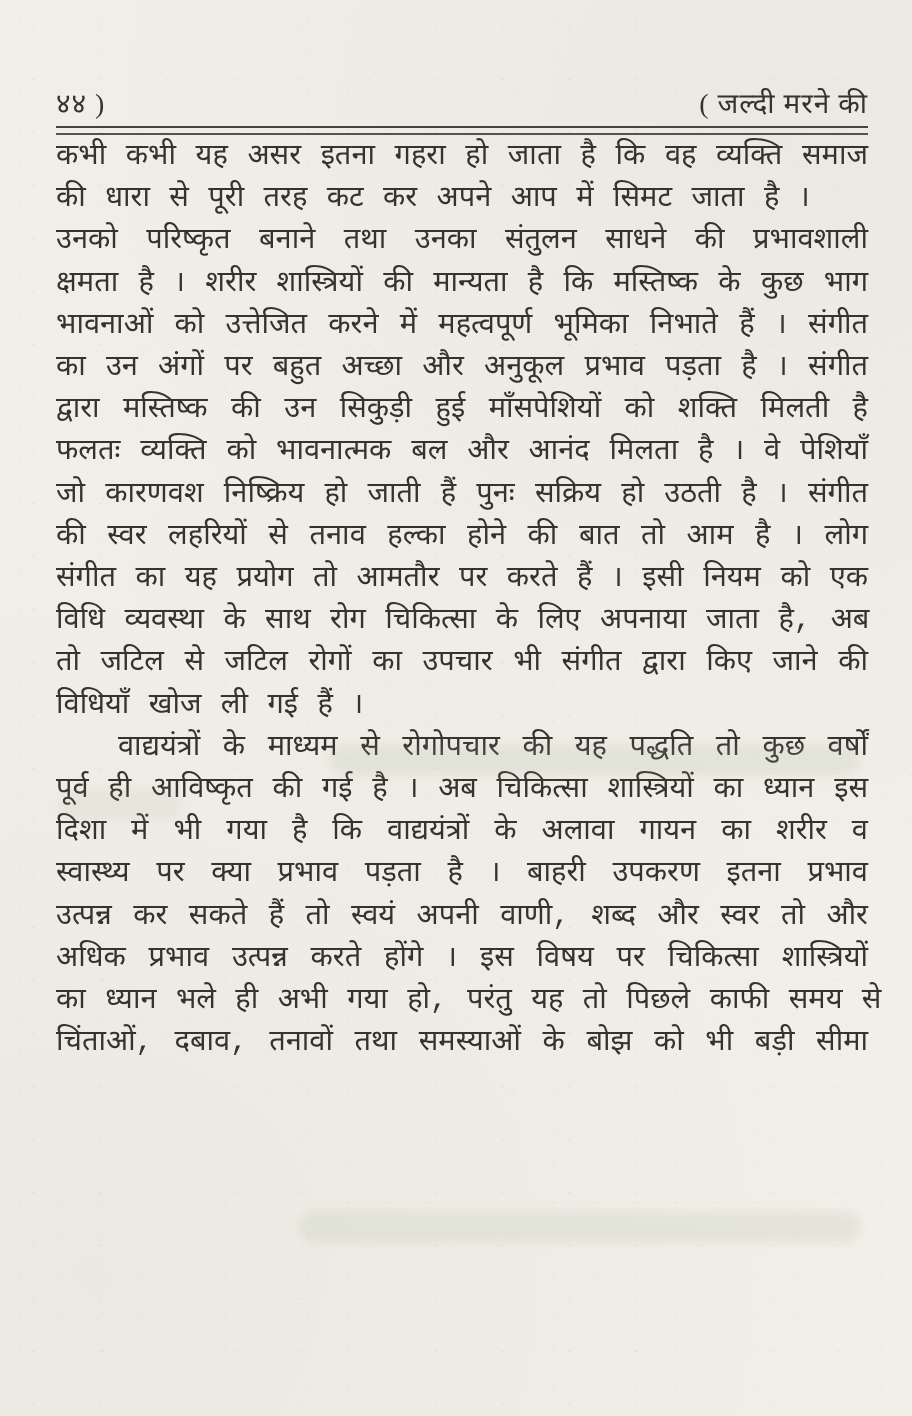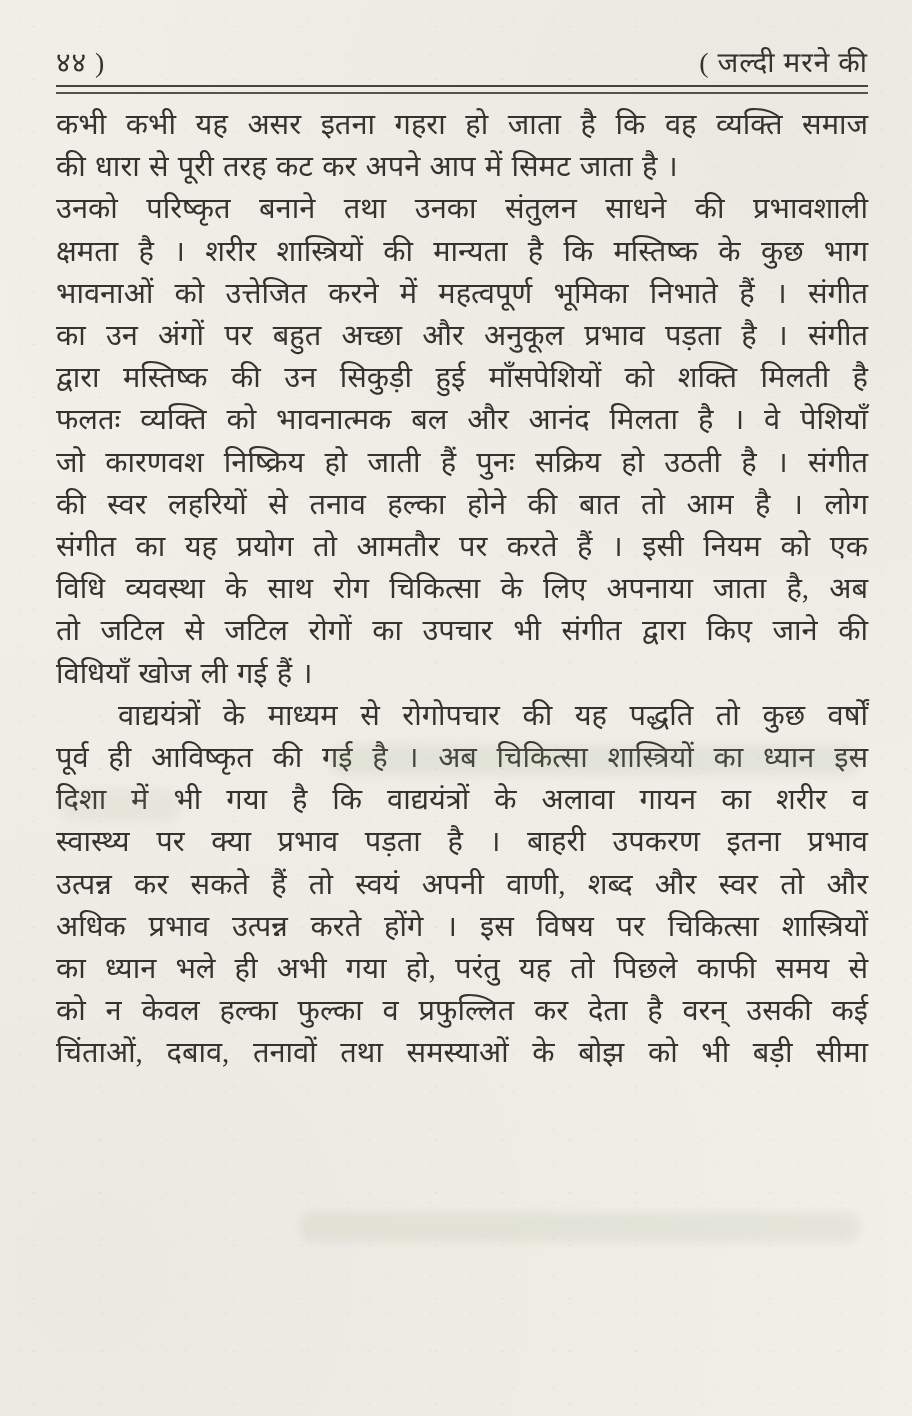--- a/index.html
+++ b/index.html
@@ -5,21 +5,21 @@
   html, body { margin: 0; padding: 0; }
   body {
     width: 912px; height: 1416px;
     font-family: "Liberation Serif", "DejaVu Serif", serif;
     background: #e9e7df;
   }
   .page {
     position: relative;
     width: 912px; height: 1416px;
     box-sizing: border-box;
-    padding: 45px 44px 0 56px;
+    padding: 86px 44px 0 56px;
     background-color: #f1efe8;
     background-image:
       radial-gradient(circle at 85% 10%, rgba(120,115,95,0.05), transparent 55%),
       radial-gradient(circle at 10% 90%, rgba(120,115,95,0.05), transparent 55%),
       radial-gradient(rgba(95,90,72,0.07) 1px, transparent 1.3px),
       radial-gradient(rgba(95,90,72,0.045) 1px, transparent 1.5px);
     background-size: 100% 100%, 100% 100%, 67px 53px, 41px 37px;
     color: #34332e;
     overflow: hidden;
   }
@@ -31,24 +31,25 @@
     line-height: 36px;
     letter-spacing: 1px;
   }
   .rule {
     margin-top: 4px;
     height: 5px;
     border-top: 2px solid #45443d;
     border-bottom: 2px solid #55544b;
   }
   .body {
-    margin-top: 9px;
+    margin-top: 1px;
     font-size: 29px;
     line-height: 42.2px;
     word-spacing: 2px;
+    font-family: Liberation Mono, monospace;
   }
   .line {
     text-align: justify;
     text-align-last: justify;
     white-space: nowrap;
   }
   .line.short { text-align-last: left; white-space: normal; }
   .line.indent { text-indent: 62px; }
   
   .smudge {
@@ -98,21 +99,20 @@
     </div>
 
     <div>
       <div class="line indent">वाद्ययंत्रों के माध्यम से रोगोपचार की यह पद्धति तो कुछ वर्षों</div>
       <div class="line">पूर्व ही आविष्कृत की गई है । अब चिकित्सा शास्त्रियों का ध्यान इस</div>
       <div class="line">दिशा में भी गया है कि वाद्ययंत्रों के अलावा गायन का शरीर व</div>
       <div class="line">स्वास्थ्य पर क्या प्रभाव पड़ता है । बाहरी उपकरण इतना प्रभाव</div>
       <div class="line">उत्पन्न कर सकते हैं तो स्वयं अपनी वाणी, शब्द और स्वर तो और</div>
       <div class="line">अधिक प्रभाव उत्पन्न करते होंगे । इस विषय पर चिकित्सा शास्त्रियों</div>
       <div class="line">का ध्यान भले ही अभी गया हो, परंतु यह तो पिछले काफी समय से</div>
-      <div class="line">को न केवल हल्का फुल्का व प्रफुल्लित कर देता है वरन् उसकी कई</div>
       <div class="line">चिंताओं, दबाव, तनावों तथा समस्याओं के बोझ को भी बड़ी सीमा</div>
     </div>
 
 
   </div>
 
   <div class="smudge smudge-1"></div>
   <div class="smudge smudge-2"></div>
   <div class="smudge smudge-3"></div>
 

